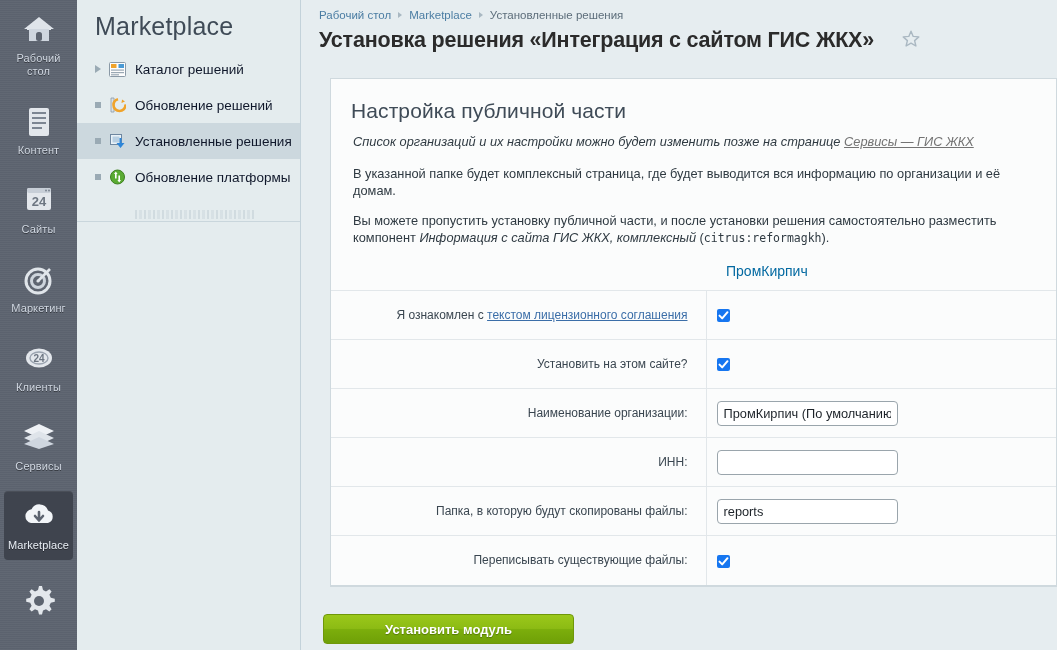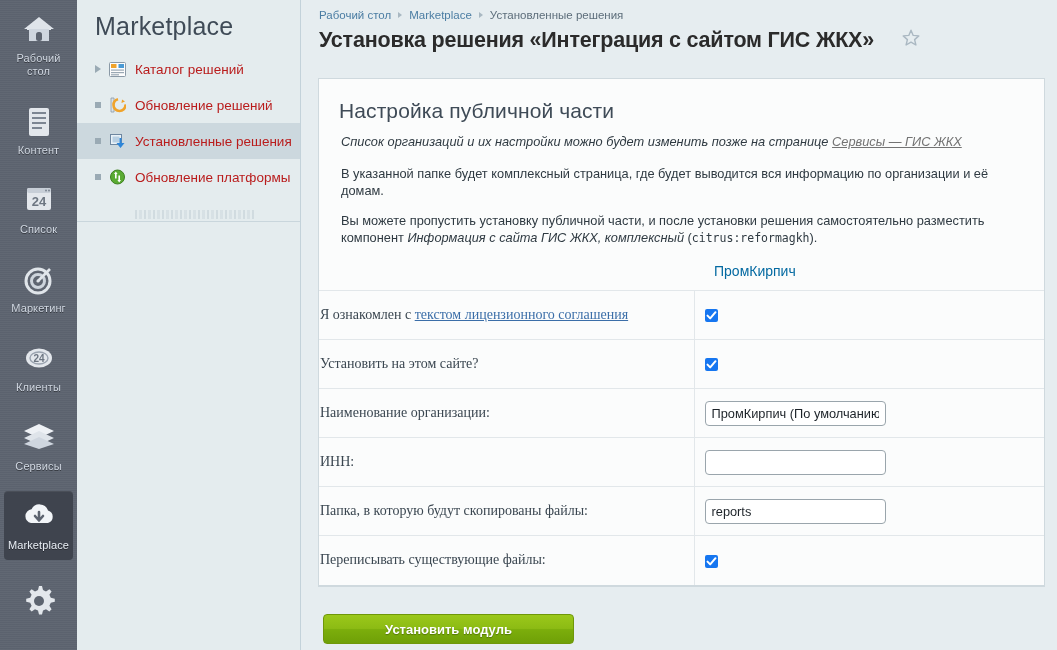--- a/index.html
+++ b/index.html
@@ -45,21 +45,21 @@
     border-right: 1px solid #c3d2da;
   }
   .sidebar-title {
     font-size: 25px; color: #3f4b57; font-weight: normal;
     padding: 12px 0 10px 18px; letter-spacing: .2px;
   }
   .nav-list { list-style: none; margin: 0; padding: 0; }
   .nav-item {
     display: flex; align-items: center;
     height: 36px; padding-left: 18px;
-    font-size: 13.5px; color: #b91c1c;
+    font-size: 13.5px; color: #0f172a;
     white-space: nowrap;
   }
   .nav-item.selected { background: #ccd8de; }
   .bullet { width: 14px; flex: 0 0 14px; display: flex; align-items: center; }
   .bullet .sq { width: 6px; height: 6px; background: #9aaab4; display: block; }
   .bullet .tri {
     width: 0; height: 0; border-left: 6px solid #9aaab4;
     border-top: 4px solid transparent; border-bottom: 4px solid transparent;
   }
   .nav-ico { width: 26px; flex: 0 0 26px; display: flex; align-items: center; }
@@ -81,29 +81,29 @@
     display: flex; align-items: center; gap: 7px;
     padding: 9px 0 0 17px;
     font-size: 11.5px; color: #6b7b88;
   }
   .breadcrumb .crumb { color: #5c6d7a; }
   .breadcrumb .crumb.link { color: #4b7da3; }
   .breadcrumb .sepi {
     width: 0; height: 0; border-left: 4px solid #a9b8c2;
     border-top: 3px solid transparent; border-bottom: 3px solid transparent;
   }
-  .page-head { display: flex; align-items: flex-start; padding: 7px 0 0 17px; gap: 13px; }
+  .page-head { display: flex; align-items: flex-end; padding: 7px 0 0 17px; gap: 13px; }
   .page-title {
     font-size: 21.5px; font-weight: bold; color: #2b2b2b;
     letter-spacing: -.2px; white-space: nowrap;
   }
   .star { margin-left: 14px; display: block; }
 
   .card {
-    position: absolute; left: 16px; top: 78px; width: 727px;
+    position: absolute; left: 28px; top: 78px; width: 727px;
     background: #fbfcfc;
     border: 1px solid #cfd9de;
     border-bottom-width: 2px;
   }
   .card-h2 {
     font-size: 21px; font-weight: normal; color: #3f4b57;
     padding: 20px 0 10px 20px; letter-spacing: .1px;
   }
   .card-body { padding: 0 22px 0 22px; }
   .p { font-size: 12.8px; line-height: 17px; color: #2f3a42; margin: 0 0 13px 0; }
@@ -111,22 +111,22 @@
   .p a { color: #737373; }
   .mono { font-family: "DejaVu Sans Mono", monospace; font-size: 11.5px; }
   .ital { font-style: italic; }
 
   
   .ftable { width: 100%; border-collapse: collapse; margin-top: 14px; }
   .ftable td { vertical-align: middle; }
   .ftable tr.hrow td { border: none; padding-bottom: 10px; }
   .ftable tr.frow td { border-top: 1px solid #e2e7ea; height: 49px; }
   .lcell {
-    width: 375px; text-align: left; padding-right: 18px;
-    font-size: 14px; color: #3a4650; font-family: Liberation Serif, serif;
+    width: 375px; text-align: right; padding-right: 18px;
+    font-size: 12px; color: #3a4650;
   }
   .lcell a { color: #3b6ea8; }
   .rcell { padding-left: 10px; border-left: 1px solid #e2e7ea; }
   .hrow .rcell { border-left: 1px solid #e2e7ea; }
   .org-name { font-size: 14px; color: #0369a1; padding-left: 10px; }
 
   .cbx {
     width: 13px; height: 13px; border-radius: 2px;
     background: #1676f0; display: inline-block; position: relative;
     vertical-align: middle;
@@ -186,21 +186,21 @@
     <div class="rail-item" style="margin-top:10px;">
       <div class="rail-ico">
         <svg width="32" height="30" viewBox="0 0 32 30">
           <rect x="4" y="3" width="24" height="22" rx="2" fill="#e3e7ec"></rect>
           <rect x="4" y="3" width="24" height="5" rx="2" fill="#c7ced7"></rect>
           <circle cx="23" cy="5.5" r="1" fill="#7d8693"></circle>
           <circle cx="26" cy="5.5" r="1" fill="#7d8693"></circle>
           <text x="16" y="21" font-family="Liberation Sans, sans-serif" font-size="13" font-weight="bold" fill="#6d7682" text-anchor="middle">24</text>
         </svg>
       </div>
-      <div class="rail-label">Список</div>
+      <div class="rail-label">Сайты</div>
     </div>
 
     <div class="rail-item" style="margin-top:10px;">
       <div class="rail-ico">
         <svg width="32" height="32" viewBox="0 0 32 32">
           <circle cx="15" cy="17" r="12" fill="none" stroke="#e0e5ea" stroke-width="3"></circle>
           <circle cx="15" cy="17" r="6.5" fill="none" stroke="#cdd4dc" stroke-width="3"></circle>
           <circle cx="15" cy="17" r="1.6" fill="#e0e5ea"></circle>
           <path d="M15 17 L27 5" stroke="#e0e5ea" stroke-width="2.6" fill="none"></path>
         </svg>

